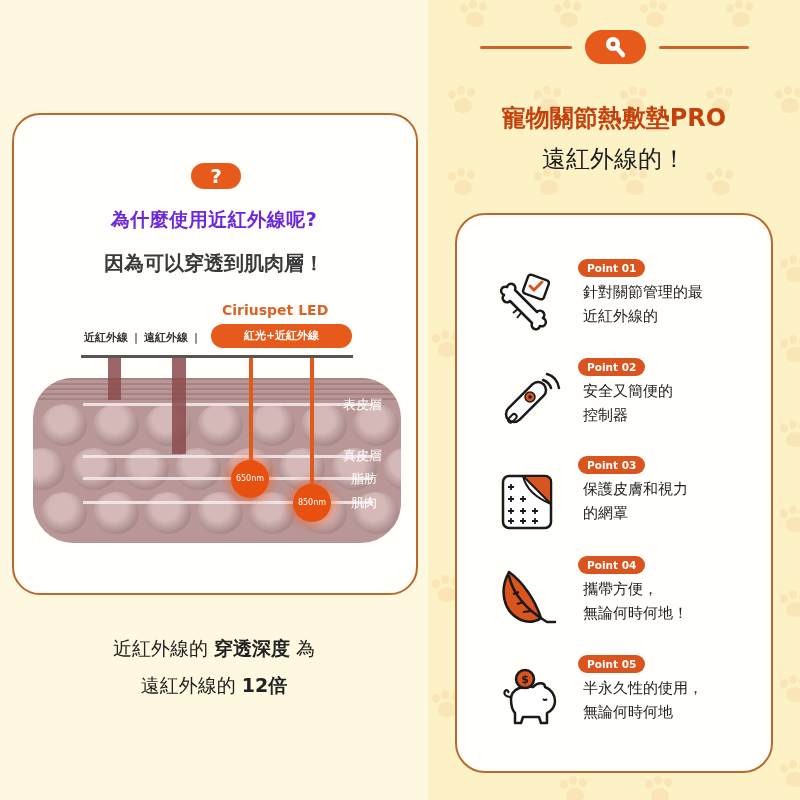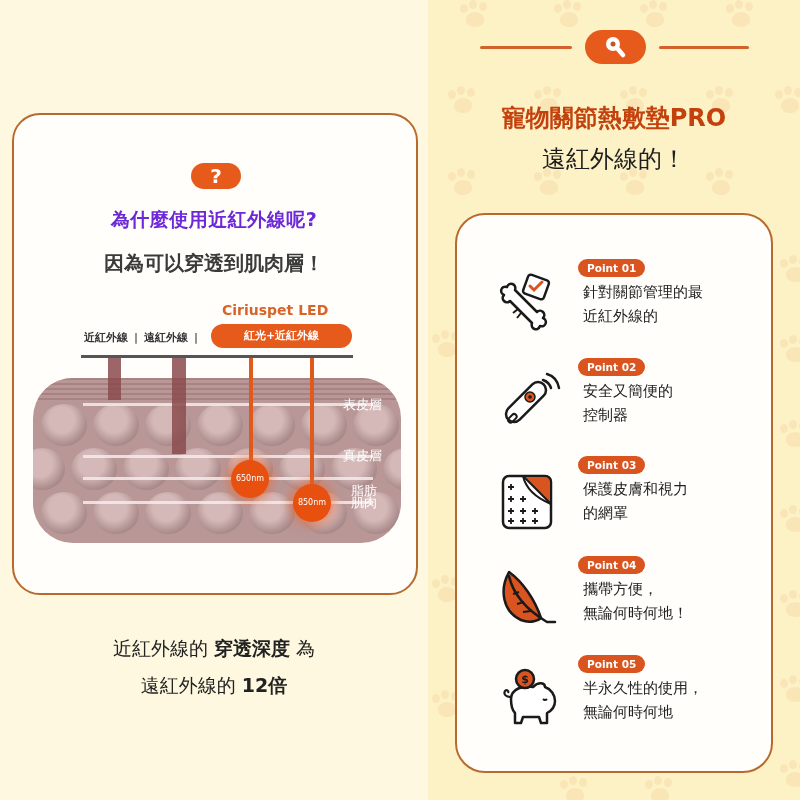--- a/index.html
+++ b/index.html
@@ -260,21 +260,21 @@
 
 <div class="bar-dark" style="left:108px;top:358px;width:13px;height:42px"></div>
 <div class="bar-dark" style="left:172px;top:358px;width:14px;height:96px"></div>
 <div class="ray" style="left:249px;top:358px;height:110px"></div>
 <div class="ray" style="left:310px;top:358px;height:135px"></div>
 <div class="nm-dot" style="left:231px;top:460px">650nm</div>
 <div class="nm-dot" style="left:293px;top:484px">850nm</div>
 
 <div class="layer-label" style="left:343px;top:396px">表皮層</div>
 <div class="layer-label" style="left:343px;top:447px">真皮層</div>
-<div class="layer-label" style="left:351px;top:482px">脂肪</div>
+<div class="layer-label" style="left:351px;top:470px">脂肪</div>
 <div class="layer-label" style="left:351px;top:494px">肌肉</div>
 
 <div class="bottom-left-text" style="top:636px">
   <span>近紅外線的 </span><b>穿透深度</b><span> 為</span>
 </div>
 <div class="bottom-left-text" style="top:673px">
   <span>遠紅外線的 </span><b>12倍</b>
 </div>
 
 <div class="hdr-line" style="left:480px;width:92px"></div>

